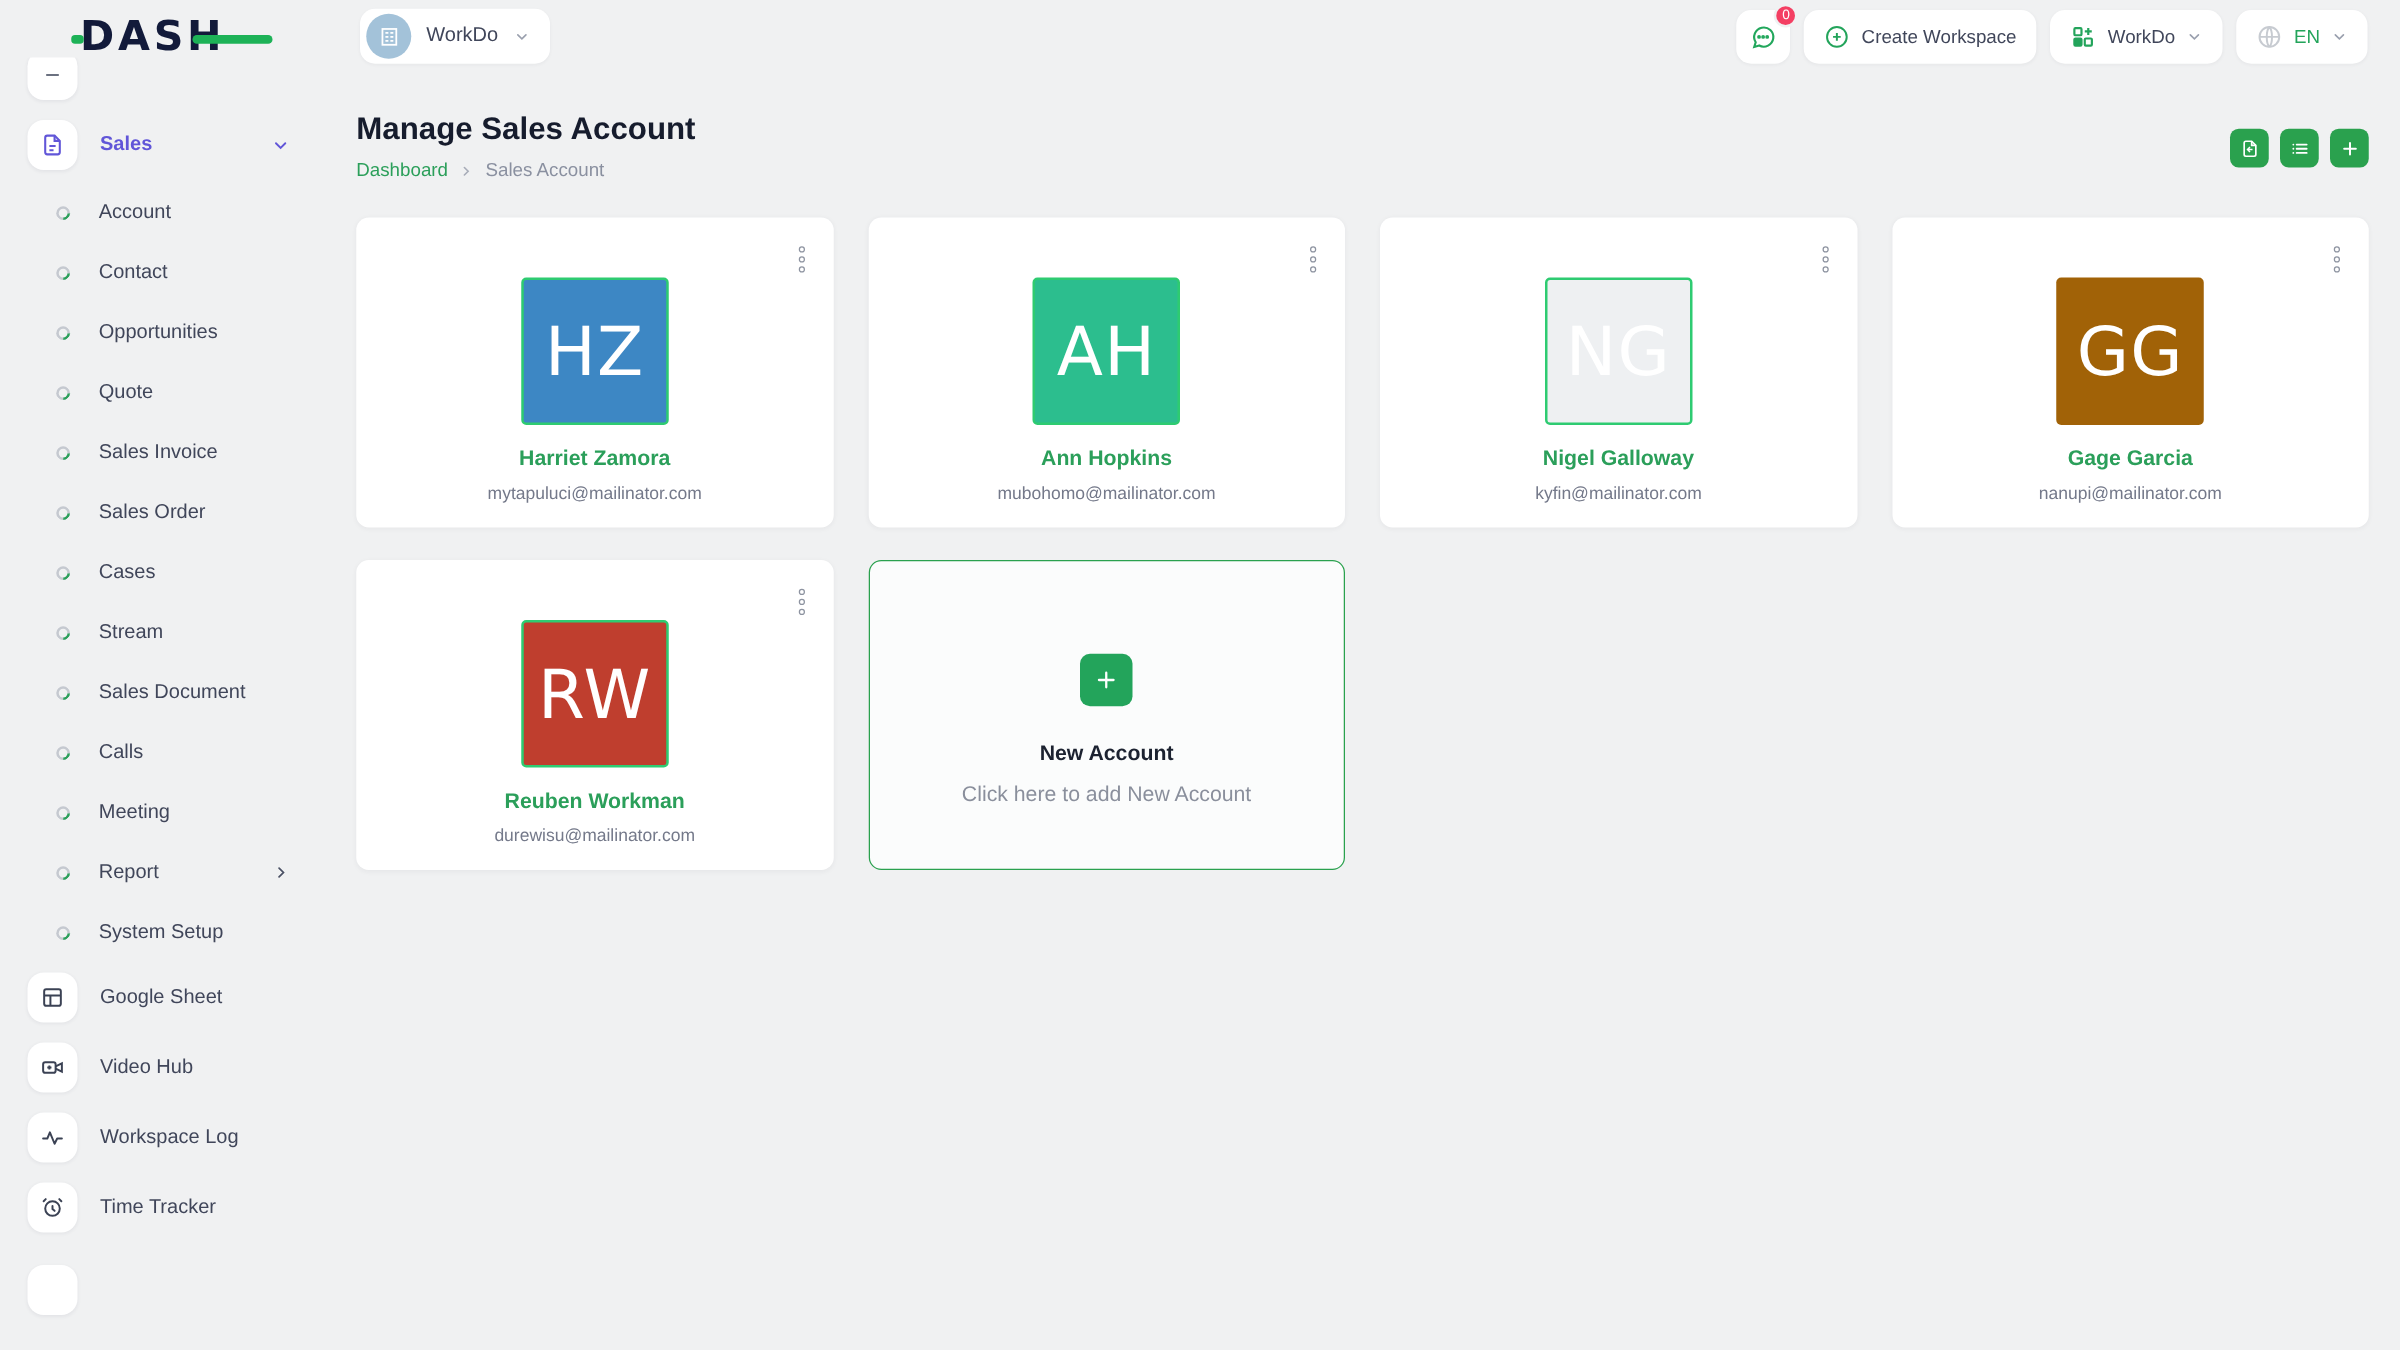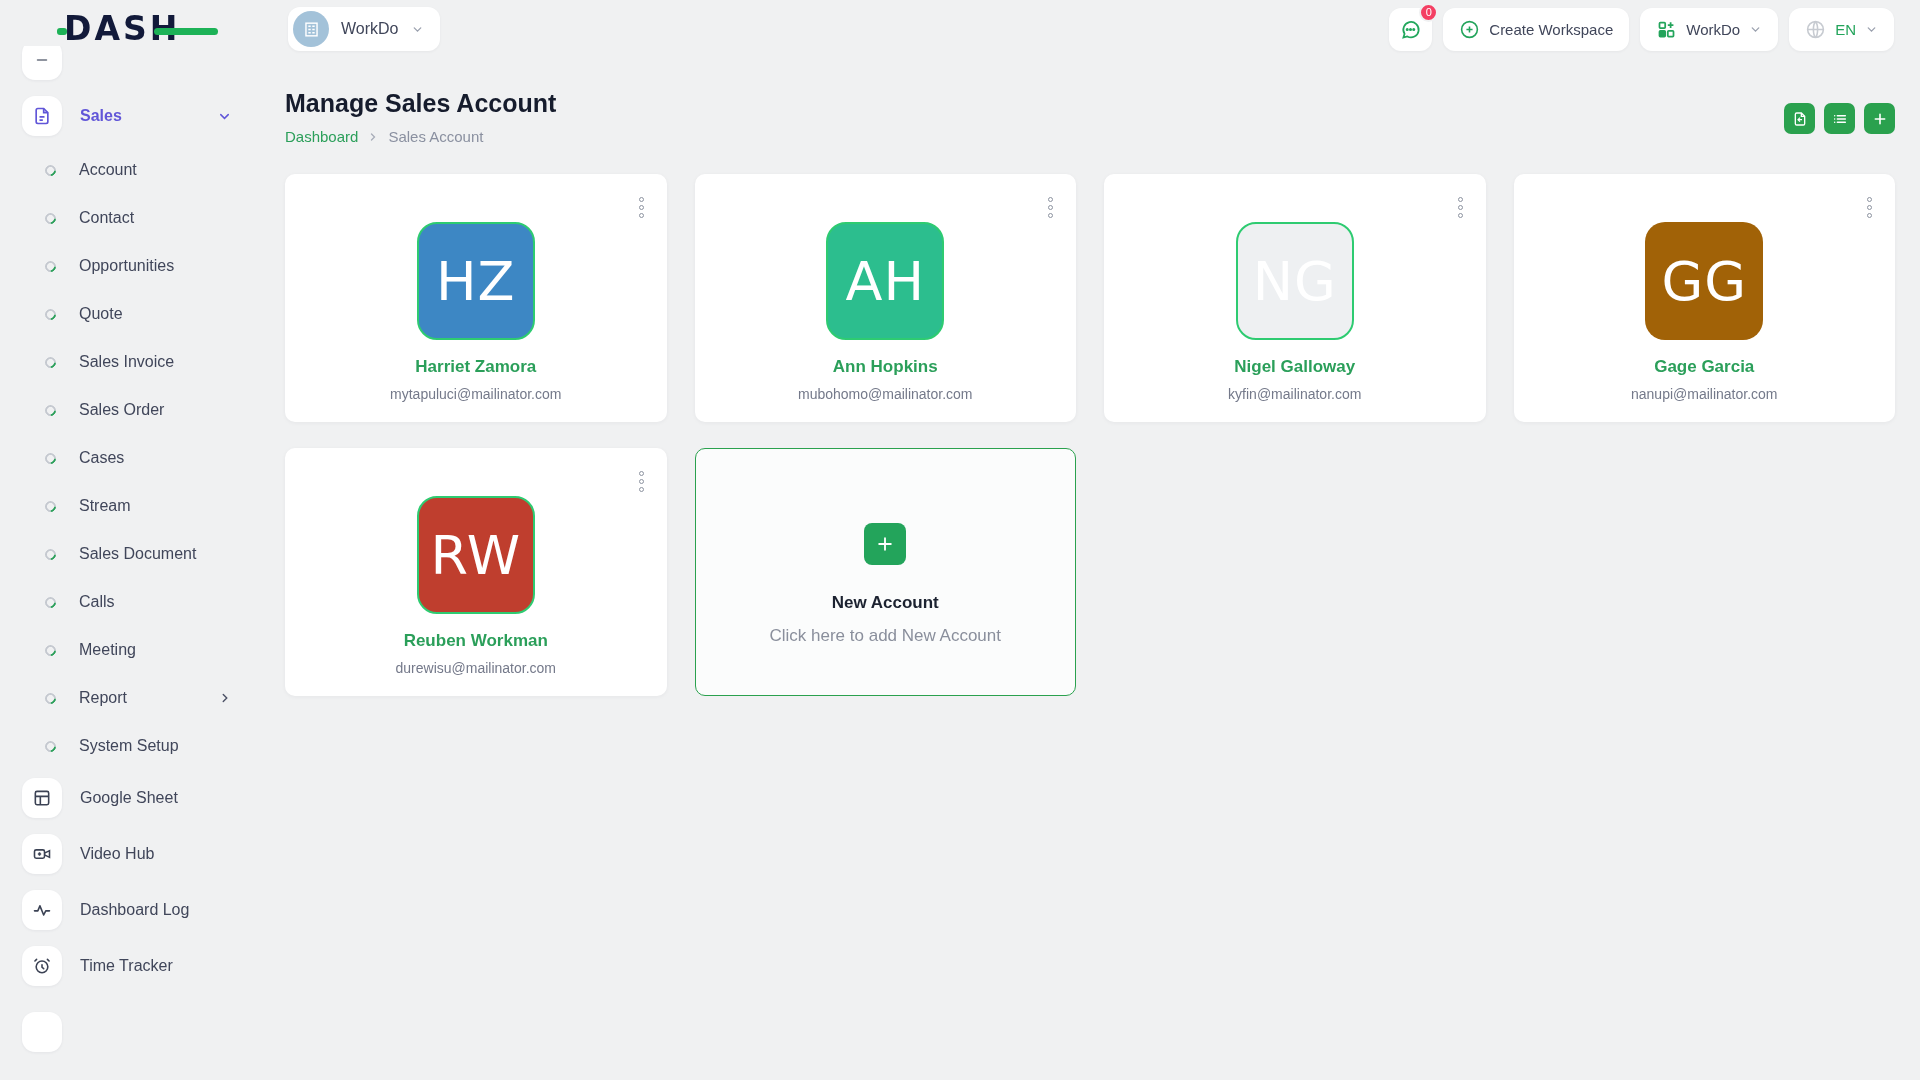--- a/index.html
+++ b/index.html
@@ -50,21 +50,21 @@
   .bc-home { color:#2b9f5a; cursor:pointer; }
   .bc-sep { color:#a7acb8; display:flex; }
   .bc-current { color:#8a90a0; }
   .head-actions { margin-left:auto; display:flex; gap:9px; margin-top:14px; }
   .act-btn { width:31px; height:31px; border-radius:7px; background:#2aa14e; color:#fff; display:flex; align-items:center; justify-content:center; cursor:pointer; border:none; }
   
   .cards { margin-top:29px; display:grid; grid-template-columns:repeat(4,1fr); gap:26px 28px; }
   .card { position:relative; background:#fff; border-radius:10px; height:248px; box-shadow:0 1px 4px rgba(30,40,60,.05); display:flex; flex-direction:column; align-items:center; padding-top:48px; }
   .dots { position:absolute; top:20px; right:20px; display:flex; flex-direction:column; gap:3px; cursor:pointer; padding:3px; }
   .dots span { width:5px; height:5px; border:1.5px solid #8d93a0; border-radius:50%; display:block; }
-  .avatar { width:118px; height:118px; border-radius:20px; display:flex; align-items:center; justify-content:center; color:#fff; font-size:54px; font-family:"DejaVu Sans",sans-serif; letter-spacing:1px; }
+  .avatar { width:118px; height:118px; border-radius:4px; display:flex; align-items:center; justify-content:center; color:#fff; font-size:54px; font-family:"DejaVu Sans",sans-serif; letter-spacing:1px; }
   .acc-name { margin-top:17px; font-size:17px; font-weight:700; color:#2b9f5a; cursor:pointer; }
   .acc-email { margin-top:9px; font-size:14px; color:#74798a; }
   
   .card.new-account { background:#fbfcfc; border:1px solid #2aa14e; box-shadow:none; justify-content:flex-start; padding-top:74px; cursor:pointer; }
   .na-plus { width:42px; height:42px; border-radius:8px; background:#23a45b; color:#fff; display:flex; align-items:center; justify-content:center; }
   .na-title { margin-top:28px; font-size:17px; font-weight:700; color:#1c2230; }
   .na-sub { margin-top:13px; font-size:17px; color:#8a8f9c; }
   svg { display:block; }
 </style>
 </head>
@@ -248,21 +248,21 @@
     </span>
     <span class="side-label">Video Hub</span>
   </div>
 
   <div class="side-row row-tool">
     <span class="side-icon">
       <svg width="20" height="20" viewBox="0 0 24 24" fill="none" stroke="currentColor" stroke-width="1.9" stroke-linecap="round" stroke-linejoin="round">
           <path d="M3 13h4l2.5-6 4.5 11 2.5-5H21"></path>
         </svg>
     </span>
-    <span class="side-label">Dashboard Log</span>
+    <span class="side-label">Workspace Log</span>
   </div>
 
   <div class="side-row row-tool">
     <span class="side-icon">
       <svg width="20" height="20" viewBox="0 0 24 24" fill="none" stroke="currentColor" stroke-width="1.9" stroke-linecap="round">
           <circle cx="12" cy="13" r="7"></circle>
           <path d="M12 10.5v3l2 1.7"></path>
           <path d="M5.5 4L3.5 6M18.5 4l2 2"></path>
         </svg>
     </span>

